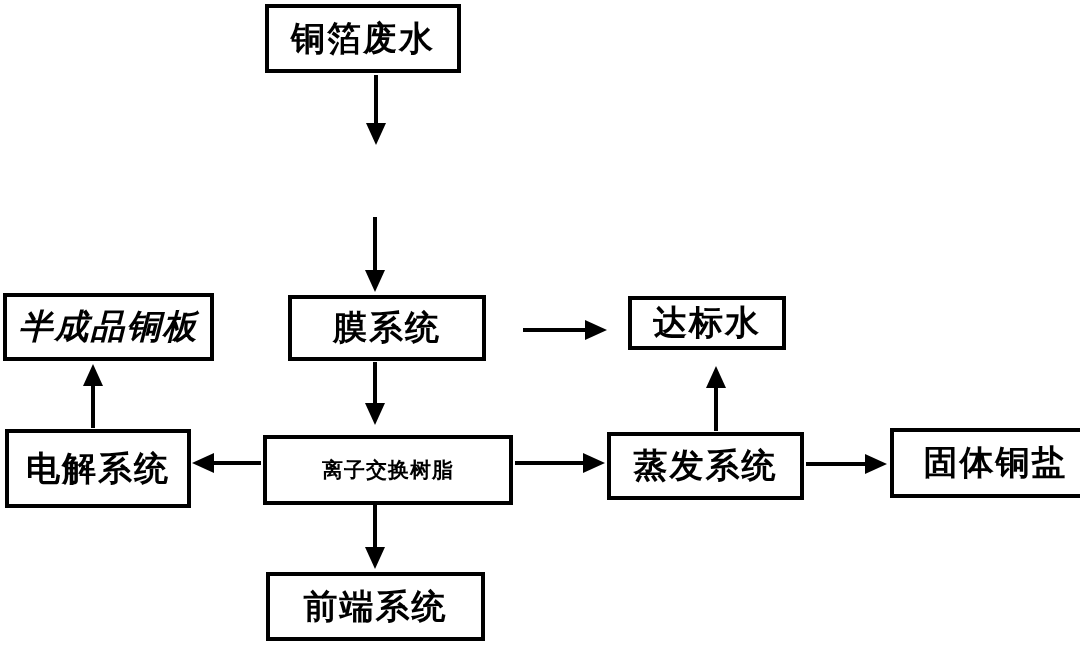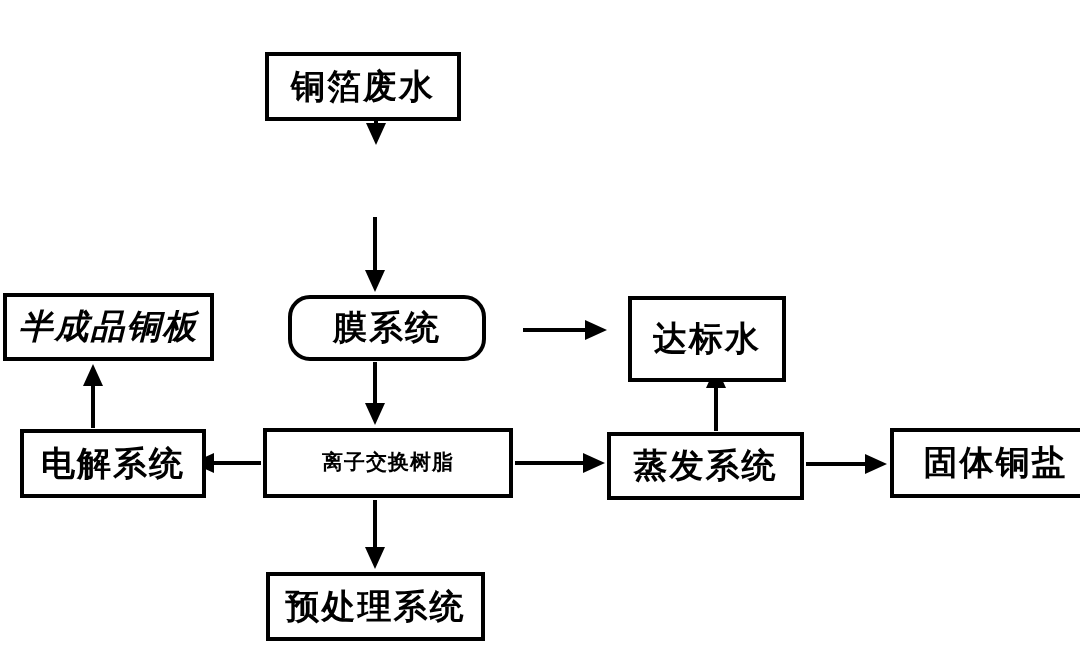--- a/index.html
+++ b/index.html
@@ -34,32 +34,33 @@
     text-align: center;
     color: #000000;
     font-weight: bold;
     font-size: 34px;
     letter-spacing: 2px;
     line-height: 1;
     white-space: nowrap;
   }
   .node-small {
     flex-direction: column;
-    font-family: Liberation Serif, serif;
+    font-family: Liberation Sans, sans-serif;
     font-size: 21px;
     letter-spacing: 1px;
     line-height: 1.5;
+    margin-top: 7px;
   }
   
-  .n-wastewater   { left: 265px; top:   4px; width: 196px; height: 69px; margin-top: 48px; }
+  .n-wastewater   { left: 265px; top:   4px; width: 196px; height: 69px; }
   .n-pretreatment { left: 238px; top: 146px; width: 275px; height: 69px; }
-  .n-membrane     { left: 288px; top: 295px; width: 198px; height: 66px; border-radius: 22px; }
-  .n-stdwater     { left: 628px; top: 296px; width: 158px; height: 86px; }
+  .n-membrane     { left: 288px; top: 295px; width: 198px; height: 66px; }
+  .n-stdwater     { left: 628px; top: 296px; width: 158px; height: 54px; }
   .n-copperplate  { left:   3px; top: 293px; width: 211px; height: 68px; font-style: italic; }
-  .n-electrolysis { left:   20px; top: 429px; width: 186px; height: 69px; }
+  .n-electrolysis { left:   5px; top: 429px; width: 186px; height: 79px; }
   .n-ionexchange  { left: 263px; top: 428px; width: 250px; height: 70px; }
   .n-evaporation  { left: 607px; top: 432px; width: 197px; height: 68px; }
   .n-coppersalt   { left: 890px; top: 428px; width: 211px; height: 70px; }
   .n-frontend     { left: 266px; top: 572px; width: 219px; height: 69px; }
 </style>
 </head>
 <body>
 
 <div class="canvas">
 
@@ -115,16 +116,16 @@
 
   <div class="node n-evaporation">
     <span>蒸发系统</span>
   </div>
 
   <div class="node n-coppersalt">
     <span>固体铜盐</span>
   </div>
 
   <div class="node n-frontend">
-    <span>预处理系统</span>
+    <span>前端系统</span>
   </div>
 
 </div>
 
 </body></html>

